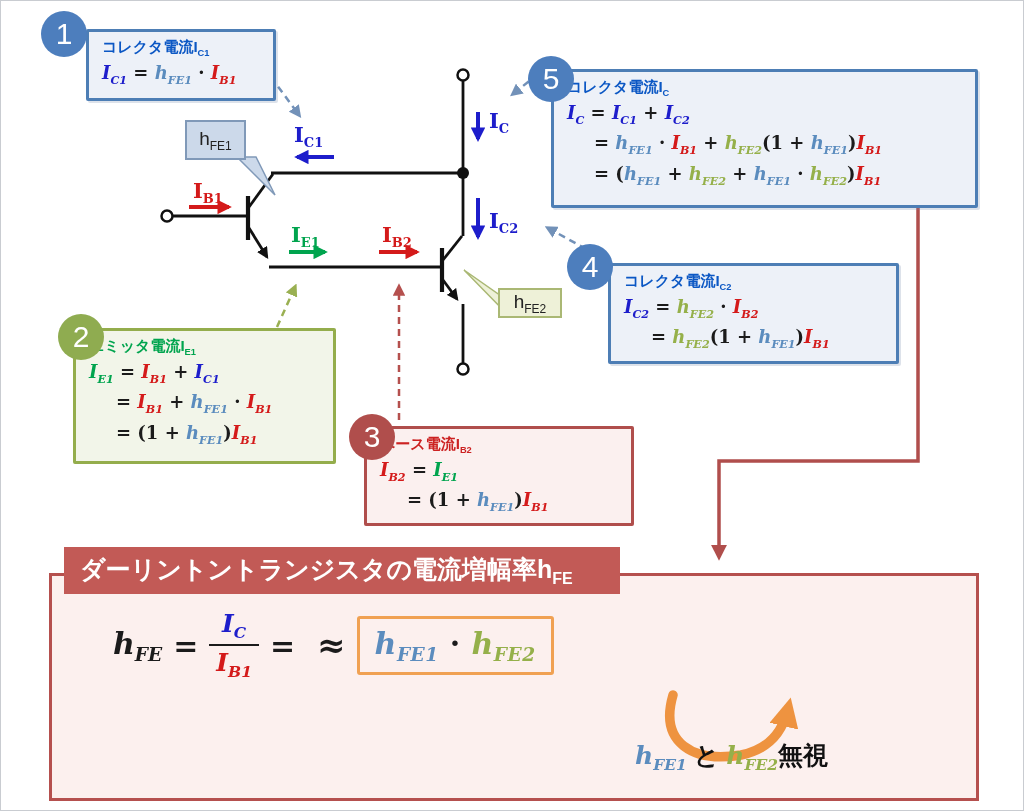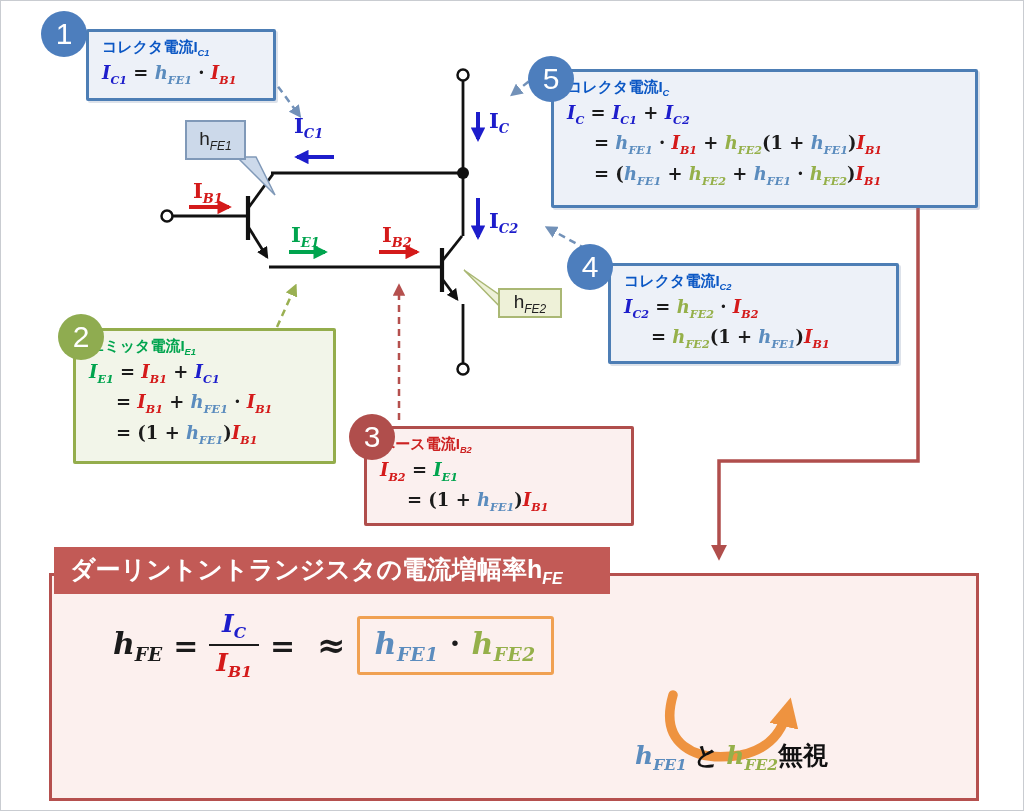--- a/index.html
+++ b/index.html
@@ -21,21 +21,21 @@
   .ibox.cgreen{border-color:#94ad4c;background:#f2f5e9;}
   .ibox.cred{border-color:#b04e4c;background:#fbf0ef;}
   .ibox-title{font-weight:bold;font-size:15px;margin-bottom:1px;font-style:normal;}
   .ibox-title sub{font-size:11px;}
   .t-blue{color:#0b57c4;}.t-green{color:#00a44e;}.t-red{color:#cc2222;}
   .fline{font-family:"DejaVu Serif",serif;font-style:italic;font-weight:bold;
          font-size:18px;line-height:1.5;}
   .fline.cont{padding-left:27px;}
   
   .seg{white-space:pre;}
-  .seg sub{font-size:.62em;font-style:italic;}
+  .seg sub{font-size:.62em;}
   .seg.blue{color:#1d1dcb;}
   .seg.red{color:#d41a1a;}
   .seg.green{color:#00a44e;}
   .seg.steel{color:#5b8cbe;}
   .seg.olive{color:#95b04a;}
   .seg.black{color:#1b1b1b;font-style:normal;}
   .seg.kit{color:#1b1b1b;}
   .seg.jp{color:#111;font-family:"Liberation Sans",sans-serif;font-style:normal;}
   
   .clabel{position:absolute;font-family:"DejaVu Serif",serif;font-weight:bold;
@@ -44,21 +44,21 @@
   .cl-red{color:#d41a1a;}.cl-blue{color:#1d1dcb;}.cl-green{color:#00a44e;}
   
   .callout{position:absolute;z-index:4;display:flex;align-items:center;justify-content:center;
            font-size:19px;color:#222;box-sizing:border-box;}
   .callout sub{font-size:12px;}
   .callout.co-b{background:#ccd9ea;border:2px solid #8099b8;}
   .callout.co-g{background:#eef1d8;border:2px solid #aab874;}
   
   .panel{position:absolute;left:48px;top:572px;width:930px;height:228px;
          background:#fcf0ee;border:3px solid #b5504e;box-sizing:border-box;z-index:1;}
-  .panel-title{position:absolute;left:53px;top:546px;width:556px;height:47px;
+  .panel-title{position:absolute;left:63px;top:546px;width:556px;height:47px;
          background:#c25a56;color:#fff;z-index:5;font-size:25px;font-weight:bold;
          display:flex;align-items:center;padding-left:16px;box-sizing:border-box;white-space:nowrap;}
   .panel-title sub{font-size:16px;}
   .frow{position:absolute;left:112px;top:600px;height:88px;display:flex;align-items:center;
         z-index:4;font-family:"DejaVu Serif",serif;font-style:italic;font-weight:bold;
         font-size:30px;color:#1b1b1b;}
   .frow .op{margin:0 11px;font-style:normal;}
   .frac{display:inline-flex;flex-direction:column;align-items:center;font-size:25px;}
   .frac .num{padding:0 7px 2px;}
   .frac .den{padding:2px 7px 0;border-top:2.5px solid #1b1b1b;}
@@ -179,21 +179,21 @@
     <div class="fline cont"><span class="seg black">= (1 + </span><span class="seg steel">h<sub>FE1</sub></span><span class="seg black">)</span><span class="seg red">I<sub>B1</sub></span></div>
   </div>
 
   <div class="ibox cred" style="left:363px;top:425px;width:270px;height:100px">
     <div class="ibox-title t-red"><span class="seg">ベース電流I<sub>B2</sub></span></div>
     <div class="fline"><span class="seg red">I<sub>B2</sub></span><span class="seg black"> = </span><span class="seg green">I<sub>E1</sub></span></div>
     <div class="fline cont"><span class="seg black">= (1 + </span><span class="seg steel">h<sub>FE1</sub></span><span class="seg black">)</span><span class="seg red">I<sub>B1</sub></span></div>
   </div>
 
   <div class="clabel cl-red" style="left:192px;top:177px"><span class="seg">I<sub>B1</sub></span></div>
-  <div class="clabel cl-blue" style="left:293px;top:112px"><span class="seg">I<sub>C1</sub></span></div>
+  <div class="clabel cl-blue" style="left:293px;top:121px"><span class="seg">I<sub>C1</sub></span></div>
   <div class="clabel cl-green" style="left:290px;top:221px"><span class="seg">I<sub>E1</sub></span></div>
   <div class="clabel cl-red" style="left:381px;top:221px"><span class="seg">I<sub>B2</sub></span></div>
   <div class="clabel cl-blue" style="left:488px;top:107px"><span class="seg">I<sub>C</sub></span></div>
   <div class="clabel cl-blue" style="left:488px;top:207px"><span class="seg">I<sub>C2</sub></span></div>
 
   <div class="callout co-b" style="left:184px;top:119px;width:61px;height:40px">
       <span class="seg">h<sub>FE1</sub></span>
     </div>
   <div class="callout co-g" style="left:497px;top:287px;width:64px;height:30px">
       <span class="seg">h<sub>FE2</sub></span>

